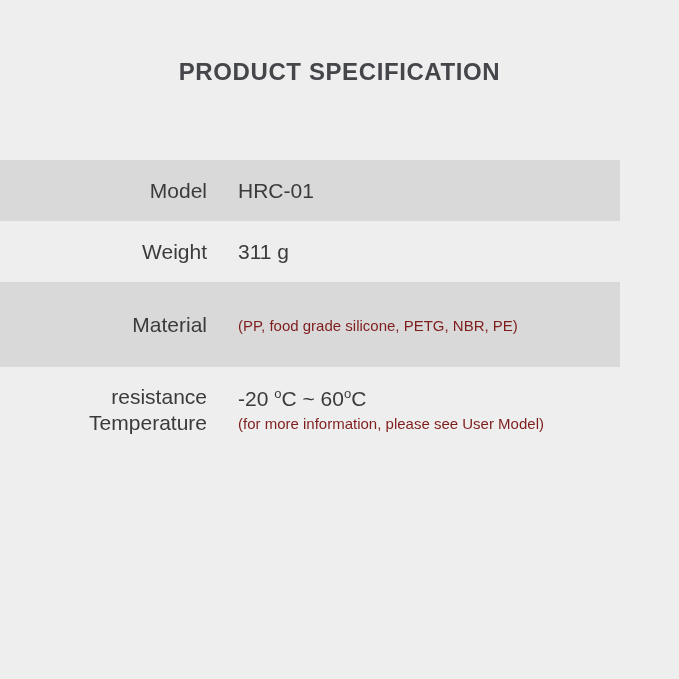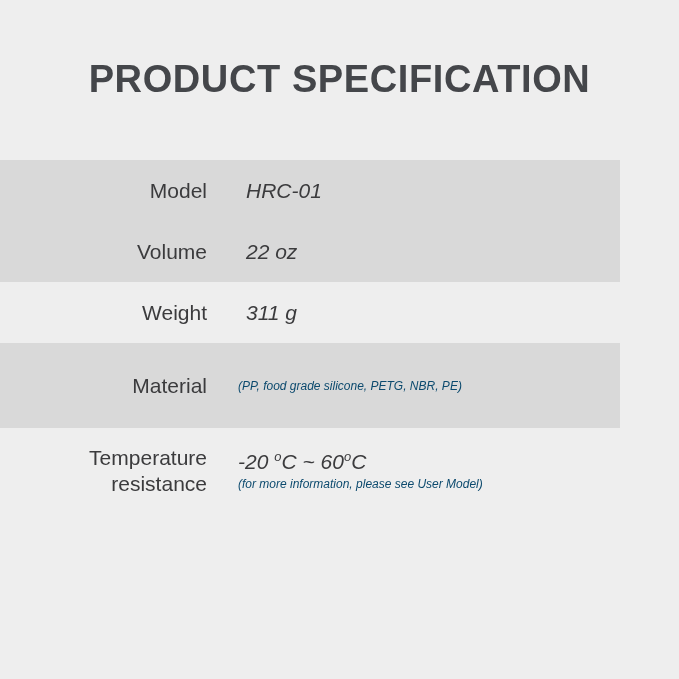--- a/index.html
+++ b/index.html
@@ -19,21 +19,21 @@
     width: 679px;
     height: 679px;
     box-sizing: border-box;
   }
   .page-title {
     position: absolute;
     left: 0;
     top: 58px;
     width: 679px;
     text-align: center;
-    font-size: 38px;
+    font-size: 24px;
     font-weight: bold;
     letter-spacing: 0.6px;
     color: #44464a;
     white-space: nowrap;
   }
   .spec-table {
     position: absolute;
     left: 0;
     top: 160px;
     width: 679px;
@@ -57,36 +57,35 @@
     padding-right: 0;
     font-size: 21px;
     line-height: 1.22;
     color: #3b3b3d;
     box-sizing: border-box;
   }
   .spec-row .value-cell {
     flex: 1 1 auto;
     padding-left: 31px;
     box-sizing: border-box;
-    font-style: italic;
   }
   .value-main {
     font-size: 21px;
     line-height: 1.22;
     color: #3b3b3d;
     white-space: nowrap;
   }
   .value-sub {
-    font-size: 12px;
+    font-size: 15px;
     line-height: 1.3;
-    color: #0c4a6e;
+    color: #7f1d1d;
     margin-top: 2px;
     white-space: nowrap;
   }
-  .row-h-single { height: 61px; gap: 8px; }
+  .row-h-single { height: 61px; }
   .row-h-double { height: 85px; }
   .deg {
     font-size: 13px;
     vertical-align: super;
     line-height: 0;
   }
 </style>
 </head>
 <body>
 
@@ -97,45 +96,39 @@
   <div class="spec-table">
 
     <div class="spec-row shaded row-h-single">
       <div class="label-cell">Model</div>
       <div class="value-cell">
         <div class="value-main">HRC-01</div>
       </div>
     </div>
 
 
-    <div class="spec-row shaded row-h-single">
-      <div class="label-cell">Volume</div>
-      <div class="value-cell">
-        <div class="value-main">22 oz</div>
-      </div>
-    </div>
 
     <div class="spec-row row-h-single">
       <div class="label-cell">Weight</div>
       <div class="value-cell">
         <div class="value-main">311 g</div>
       </div>
     </div>
 
     <div class="spec-row shaded row-h-double">
       <div class="label-cell">Material</div>
       <div class="value-cell">
         <div class="value-sub">(PP, food grade silicone, PETG, NBR, PE)</div>
       </div>
     </div>
 
     <div class="spec-row row-h-double">
       <div class="label-cell">
+        <div>resistance</div>
         <div>Temperature</div>
-        <div>resistance</div>
       </div>
       <div class="value-cell">
         <div class="value-main"><span>-20 </span><span class="deg">o</span><span>C ~ 60</span><span class="deg">o</span><span>C</span></div>
         <div class="value-sub">(for more information, please see User Model)</div>
       </div>
     </div>
 
   </div>
 </div>
 

